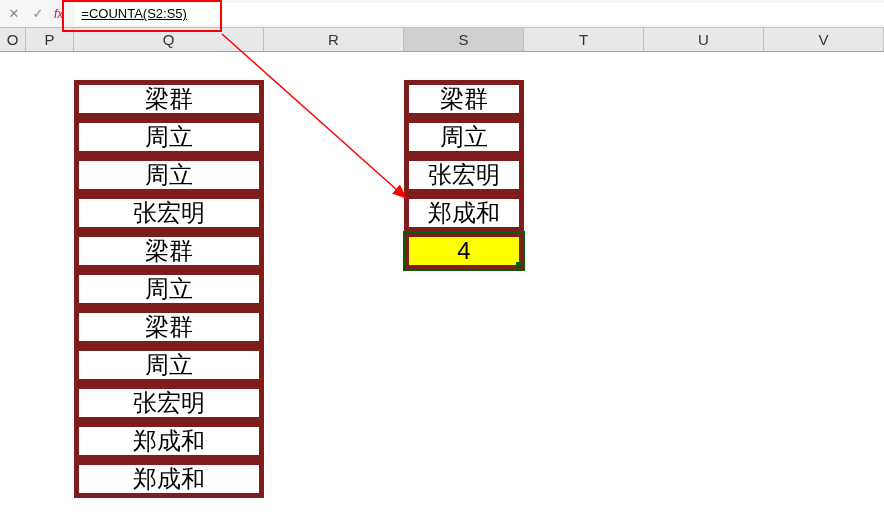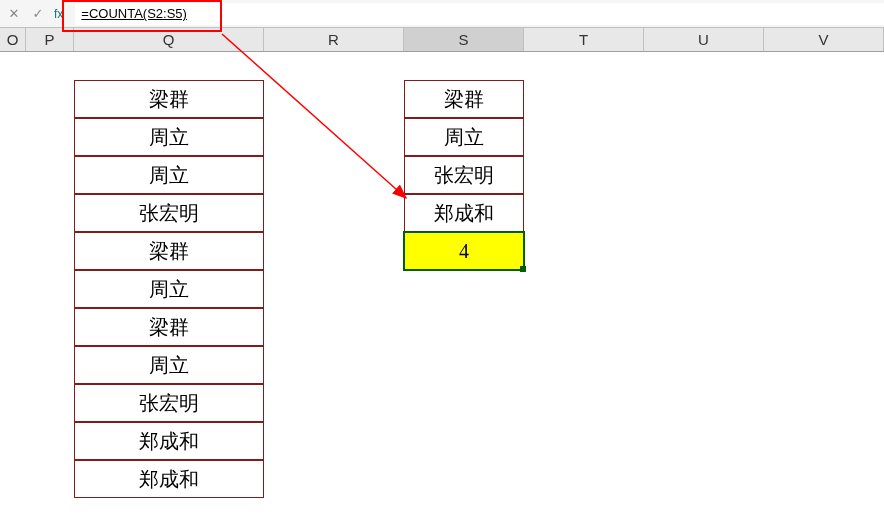--- a/index.html
+++ b/index.html
@@ -28,22 +28,23 @@
       padding: 0 6px;
       gap: 8px;
     }
     .fb-icon {
       color: #888;
       font-size: 13px;
       width: 16px;
       text-align: center;
     }
     .fx-label {
+      font-style: italic;
       font-size: 12px;
-      color: #0f766e;
+      color: #be185d;
       margin-right: 6px;
     }
     .formula-input-wrap {
       flex: 1;
       position: relative;
       height: 100%;
       display: flex;
       align-items: center;
     }
     .formula-input {
@@ -92,27 +93,26 @@
     .col-r { width: 140px; }
     .col-s { width: 120px; }
     .col-t { width: 120px; }
     .col-u { width: 120px; }
     .col-v { width: 120px; }
     .grid {
       position: relative;
     }
     .cell {
       position: absolute;
-      border: 1px solid #7f1d1d;
+      border: 5px solid #7f1d1d;
       display: flex;
       align-items: center;
       justify-content: center;
-      font-size: 20px;
+      font-size: 24px;
       background: #fff;
-      font-family: Liberation Serif, serif;
     }
     .cell-q {
       left: 74px;
       width: 190px;
       height: 38px;
     }
     .cell-s {
       left: 404px;
       width: 120px;
       height: 38px;

